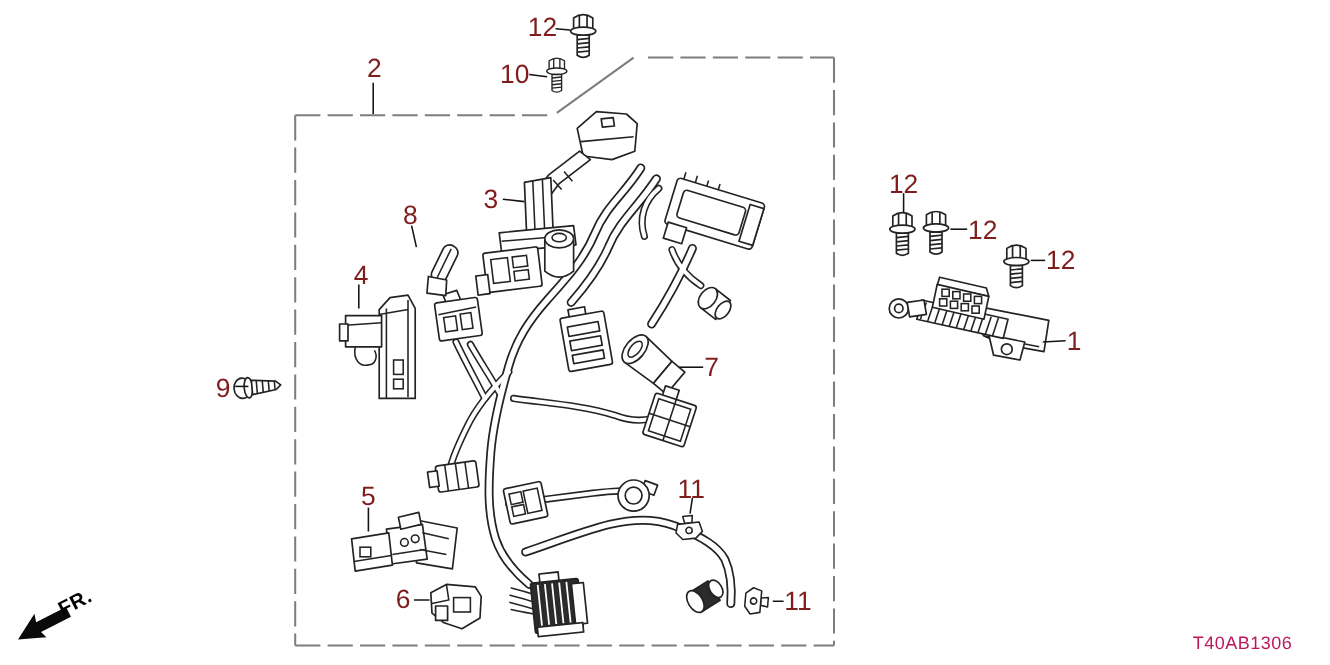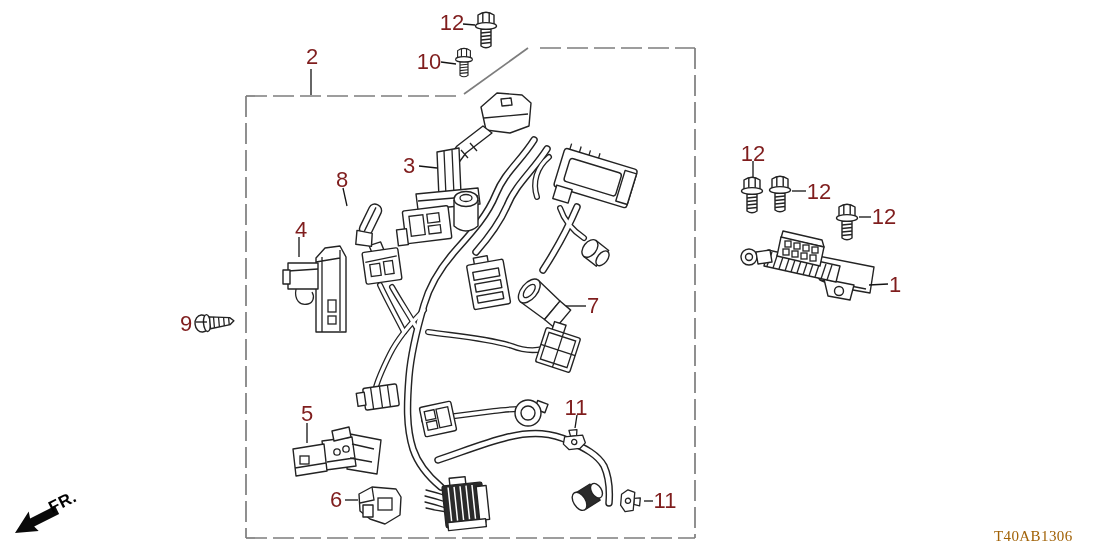--- a/index.html
+++ b/index.html
@@ -1,21 +1,21 @@
 <!DOCTYPE html>
 <html><head>
 <meta charset="utf-8">
 <style>
   html,body{margin:0;padding:0;background:#fff;}
   .stage{position:relative;width:1108px;height:554px;background:#fff;overflow:hidden;
          font-family:"Liberation Sans",sans-serif;}
   .stage svg{position:absolute;left:0;top:0;}
   .callout{position:absolute;transform:translateX(-50%);font-size:22px;line-height:1;
            color:#7f1d1d;white-space:nowrap;}
-  .code{position:absolute;font-size:15px;letter-spacing:.4px;color:#a16207;font-family:Liberation Serif, serif;}
+  .code{position:absolute;font-size:15px;letter-spacing:.4px;color:#be185d;}
   .fr{position:absolute;font-size:17px;font-weight:bold;color:#000;
       transform:rotate(-27deg);transform-origin:left center;letter-spacing:.5px;}
   
   .wo{stroke:#232323;stroke-width:7.5;fill:none;}
   .wi{stroke:#ffffff;stroke-width:4.6;fill:none;}
   .wo2{stroke:#232323;stroke-width:6;fill:none;}
   .wi2{stroke:#ffffff;stroke-width:3.4;fill:none;}
   .ln{stroke:#232323;stroke-width:1.3;fill:none;}
   .pt{stroke:#232323;stroke-width:1.4;fill:#fff;stroke-linejoin:round;}
   .ptd{stroke:#232323;stroke-width:1.4;fill:#2b2b2b;stroke-linejoin:round;}

